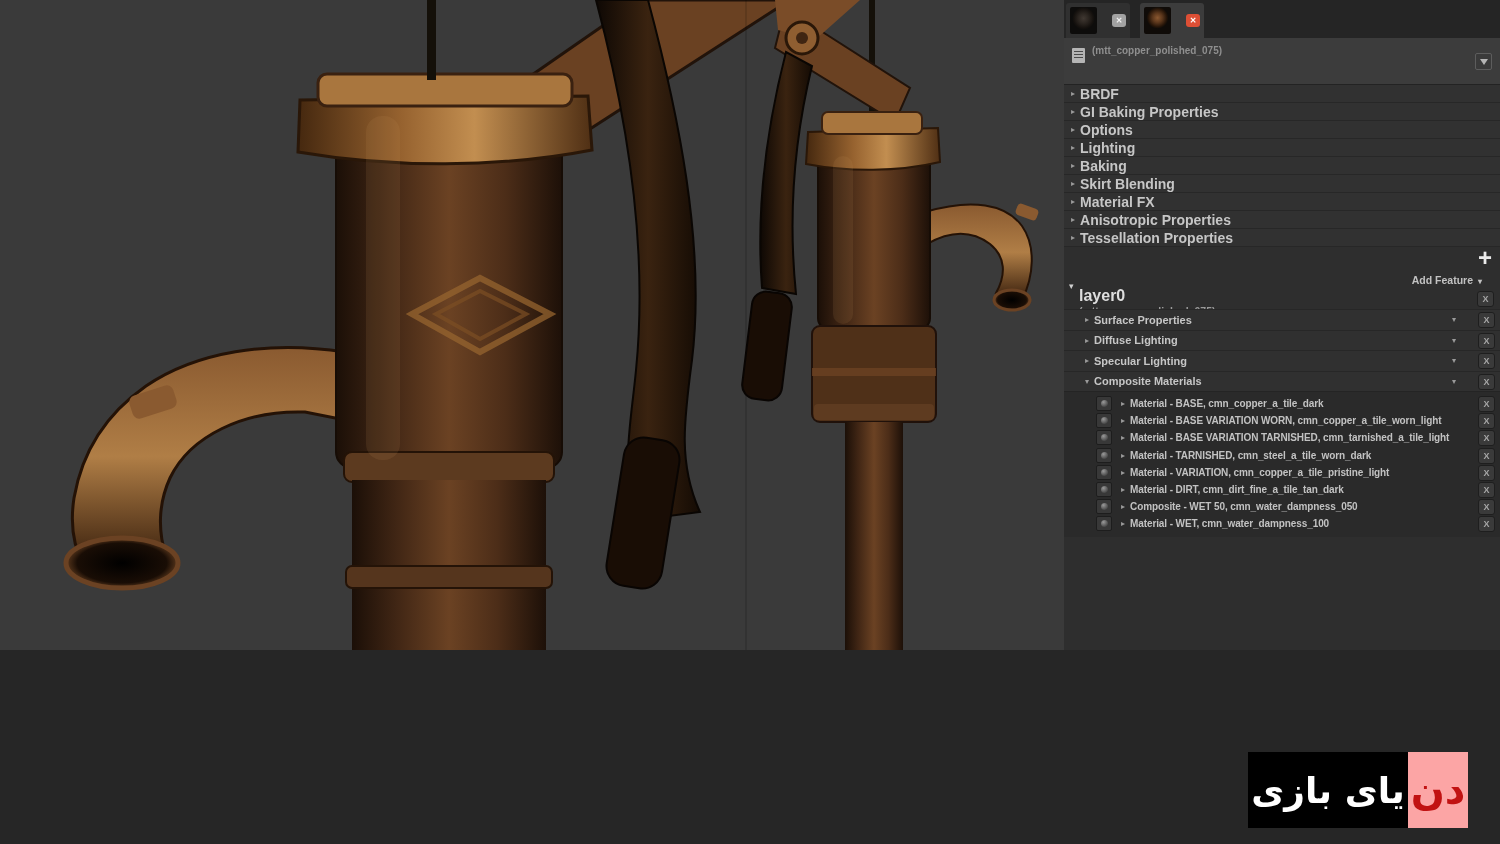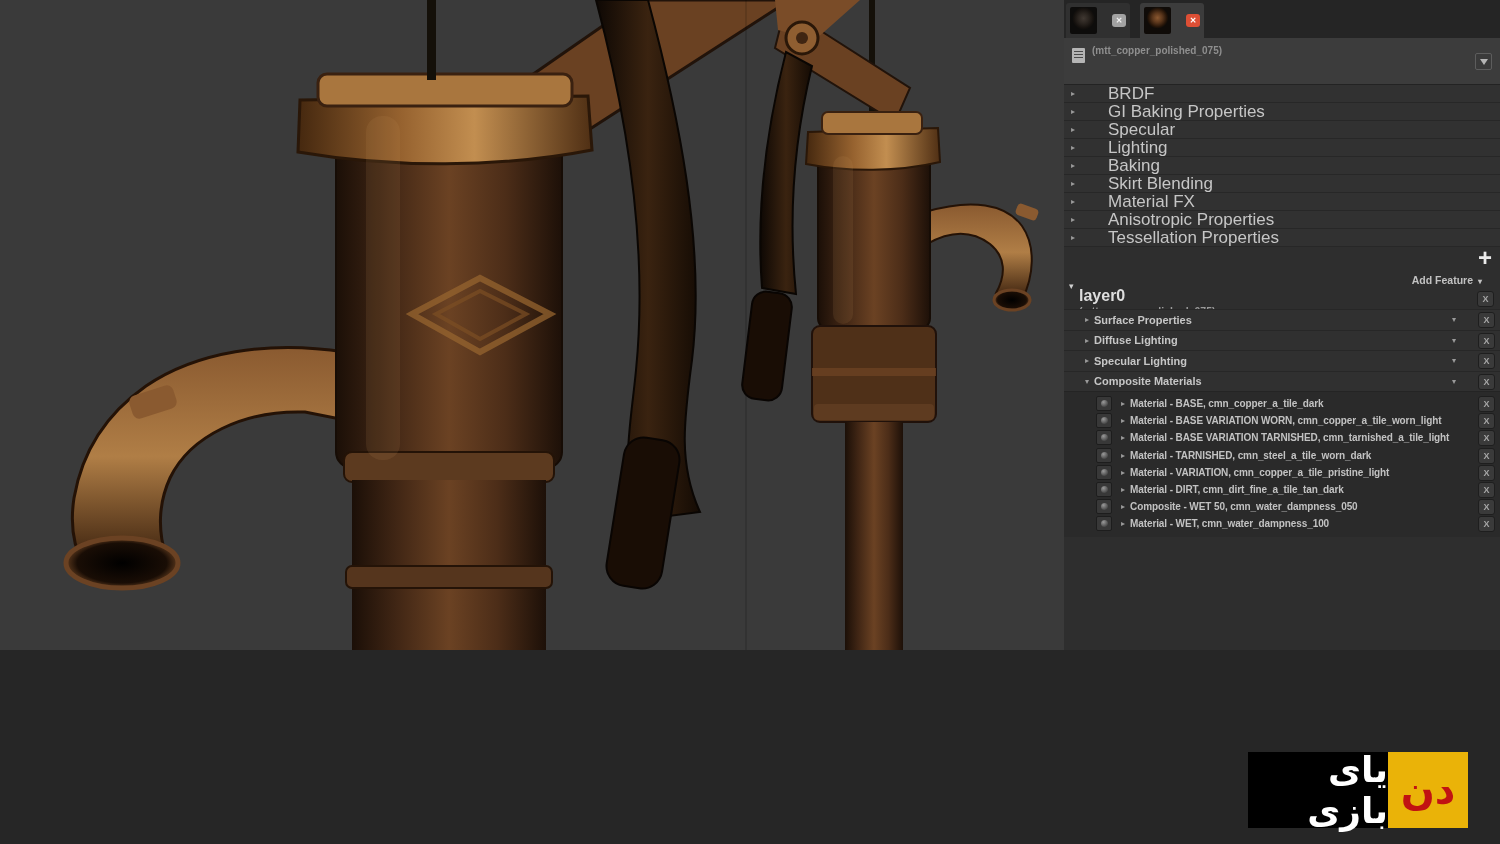--- a/index.html
+++ b/index.html
@@ -33,21 +33,21 @@
   .title{font-size:17px;font-weight:bold;color:#dadada;white-space:nowrap;}
   .subtitle{font-size:10px;font-weight:bold;color:#8f8f8f;margin-top:1px;}
   .filter-ico{margin-left:auto;width:15px;height:15px;margin-top:9px;background:#3a3a3a;border:1px solid #5d5d5d;
               border-radius:2px;display:flex;align-items:center;justify-content:center;flex:none;cursor:pointer;}
   .funnel{width:0;height:0;border-left:4px solid transparent;border-right:4px solid transparent;border-top:6px solid #b5b5b5;}
 
   .prop-list{flex:none;}
   .prop-row{height:17px;display:flex;align-items:center;padding-left:7px;border-bottom:1px solid #272727;
             background:#313131;cursor:pointer;}
   .caret{color:#9a9a9a;font-size:8px;margin-right:5px;flex:none;}
-  .prop-label{font-size:17px;font-weight:normal;color:#c6c6c6;white-space:nowrap;margin-left:28px;}
+  .prop-label{font-size:14px;font-weight:bold;color:#c6c6c6;white-space:nowrap;}
 
   .addrow{height:24px;position:relative;background:#2e2e2e;flex:none;}
   .plus{position:absolute;right:8px;top:-1px;background:none;border:none;color:#eaeaea;font-size:24px;
         font-weight:bold;line-height:24px;padding:0;cursor:pointer;}
 
   .layer-head{position:relative;height:38px;flex:none;}
   .caret-layer{position:absolute;left:5px;top:10px;color:#cfcfcf;font-size:9px;}
   .layer-name{margin-left:15px;margin-top:15px;font-size:16px;font-weight:bold;color:#dedede;line-height:19px;cursor:pointer;}
   .layer-sub{margin-left:15px;font-size:10.5px;font-weight:bold;color:#9a9a9a;}
   .layer-right{position:absolute;right:6px;top:3px;display:flex;flex-direction:column;align-items:flex-end;margin-left:36px;}
@@ -73,21 +73,21 @@
   .mat-label{font-size:10px;font-weight:bold;color:#c2c2c2;white-space:nowrap;letter-spacing:-0.1px;}
   .mat-row .xbtn{position:absolute;right:5px;top:1px;}
   .panel-fill{flex:1;background:#2e2e2e;}
 
   
   .shelf{position:absolute;left:0;top:650px;width:1500px;height:194px;background:#262626;}
 
   
   .watermark{position:absolute;left:1248px;top:752px;width:220px;height:76px;background:#000;display:flex;
              direction:rtl;z-index:5;font-family:"DejaVu Sans",sans-serif;}
-  .wm-first{width:80px;background:#eab308;color:#c11212;font-size:40px;font-weight:bold;display:flex;
+  .wm-first{width:60px;background:#fca5a5;color:#c11212;font-size:40px;font-weight:bold;display:flex;
             align-items:center;justify-content:center;}
   .wm-rest{flex:1;background:#000;color:#fff;font-size:36px;font-weight:bold;display:flex;
            align-items:center;justify-content:center;}
 </style>
 </head>
 <body>
 
 <div class="stage">
 
   <div class="viewport">
@@ -196,21 +196,21 @@
     <div class="prop-row item-0">
           <span class="caret">▸</span>
           <span class="prop-label">BRDF</span>
         </div>
         <div class="prop-row item-1">
           <span class="caret">▸</span>
           <span class="prop-label">GI Baking Properties</span>
         </div>
         <div class="prop-row item-2">
           <span class="caret">▸</span>
-          <span class="prop-label">Specular</span>
+          <span class="prop-label">Options</span>
         </div>
         <div class="prop-row item-3">
           <span class="caret">▸</span>
           <span class="prop-label">Lighting</span>
         </div>
         <div class="prop-row item-4">
           <span class="caret">▸</span>
           <span class="prop-label">Baking</span>
         </div>
         <div class="prop-row item-5">

